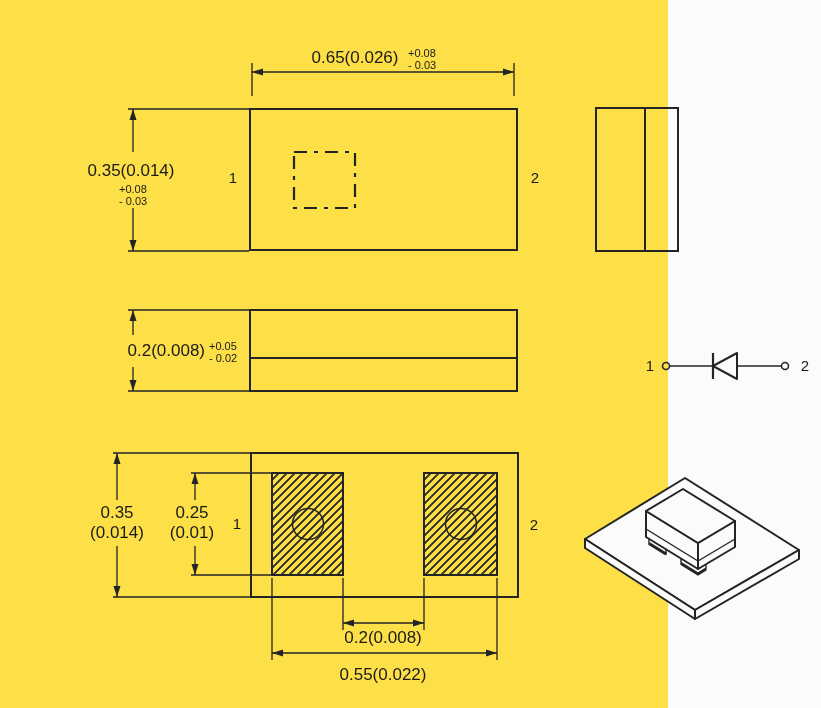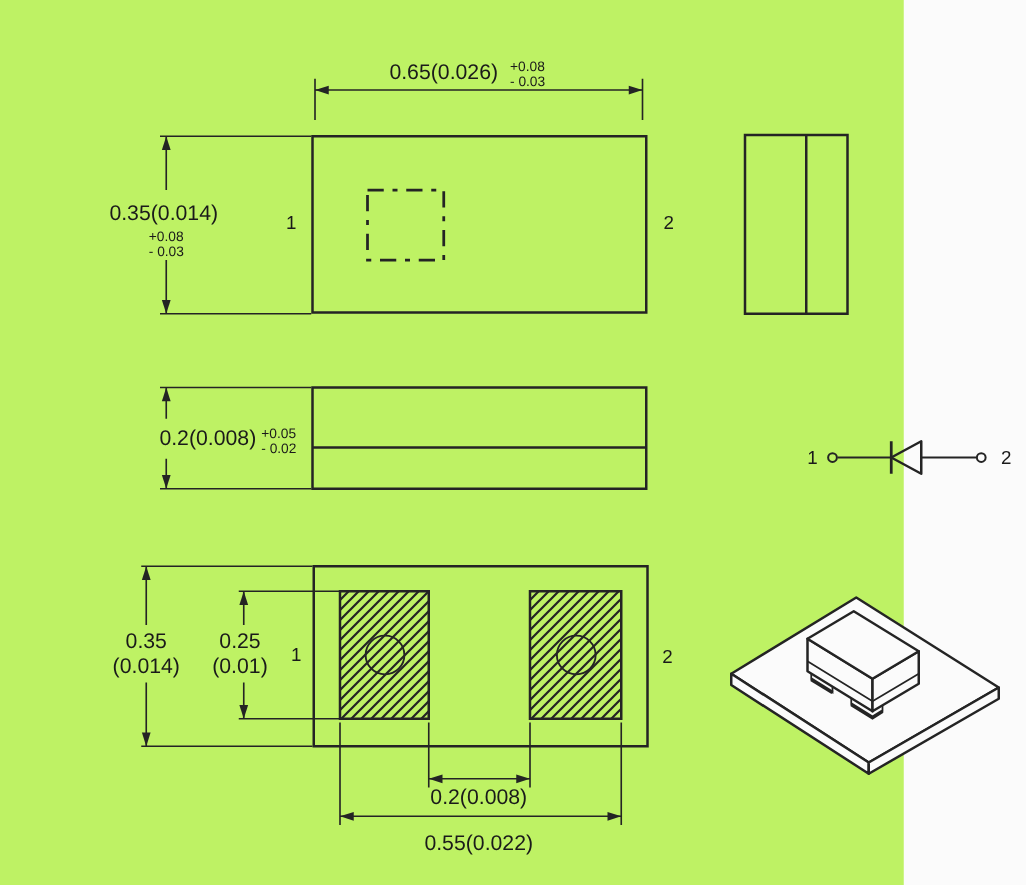--- a/index.html
+++ b/index.html
@@ -2,21 +2,21 @@
 <html><head>
 <meta charset="utf-8">
 <style>
   html,body{margin:0;padding:0;}
   body{
     width:821px;height:708px;
     background:#fbfbfb;
     font-family:"Liberation Sans", sans-serif;
     overflow:hidden;
   }
-  .canvas{position:relative;width:723px;height:708px;background:#bef264;}
+  .canvas{position:relative;width:668px;height:708px;background:#fde047;}
   svg{position:absolute;left:0;top:0;}
   svg text{
     fill:#1a1a1a;
     font-family:"Liberation Sans", sans-serif;
   }
   .dim-main{font-size:17px;}
   .dim-tol{font-size:11px;}
   .pin-label{font-size:15px;}
   .outline{fill:none;stroke:#242424;stroke-width:2;}
   .thin{fill:none;stroke:#242424;stroke-width:1.3;}

